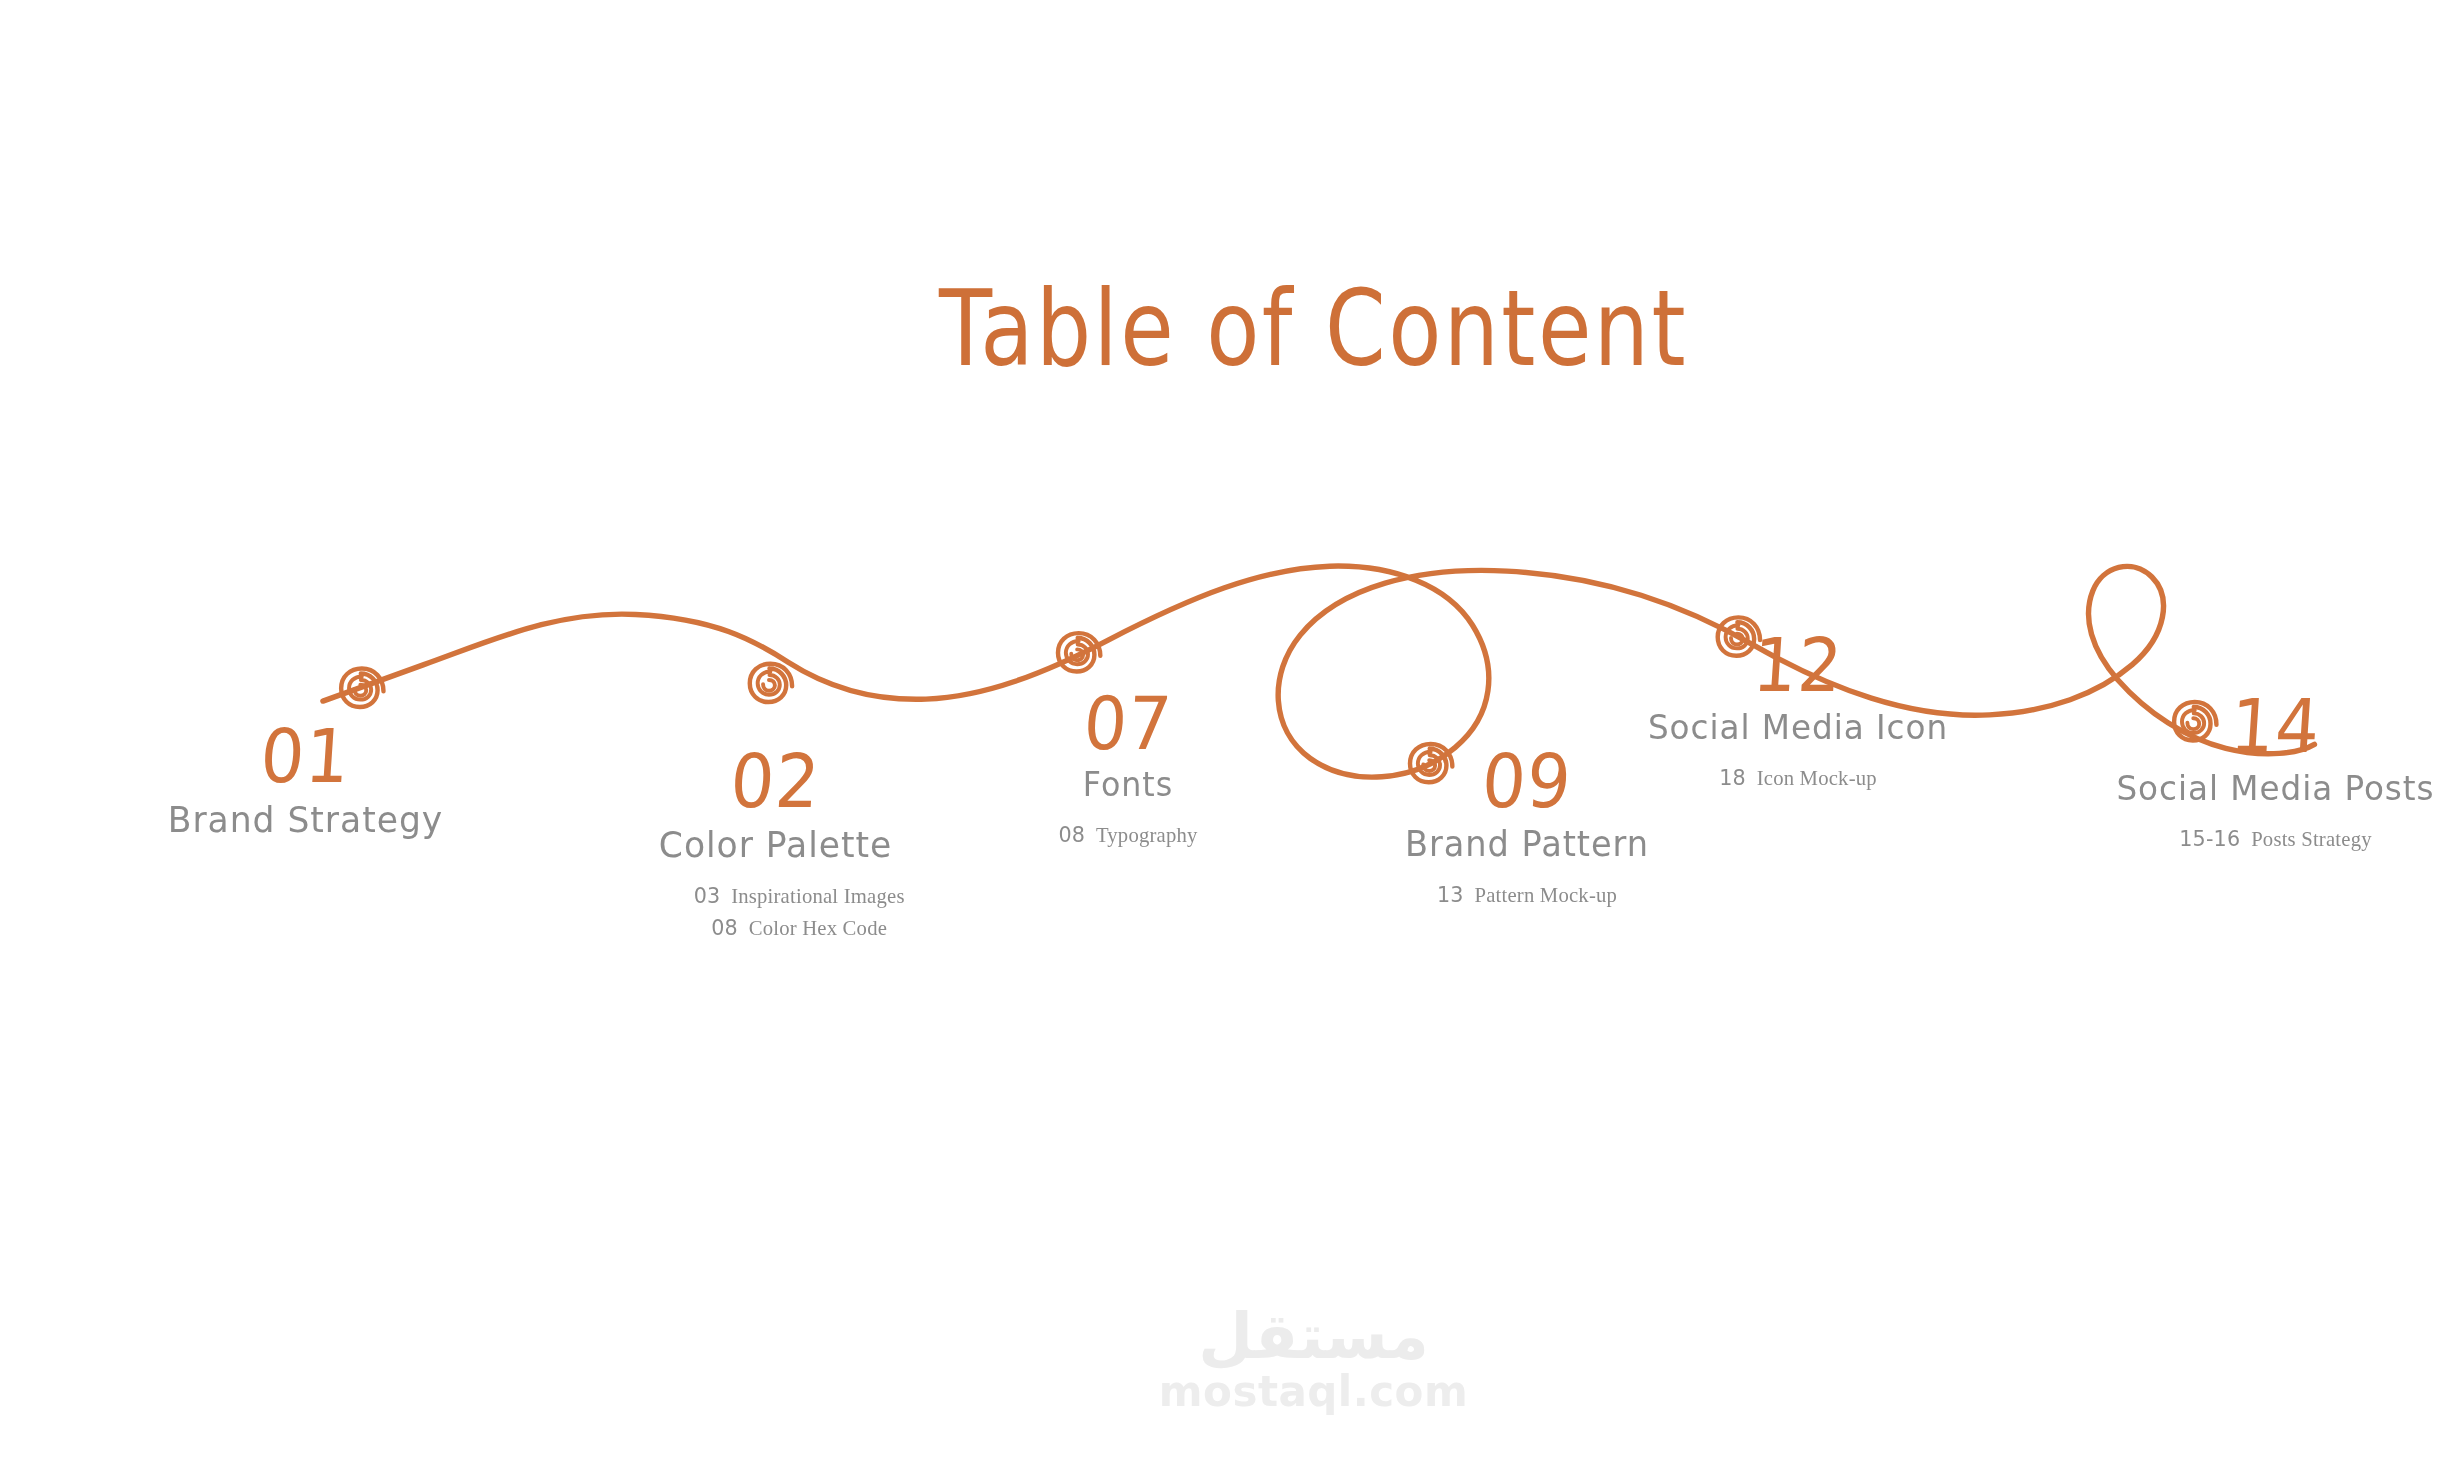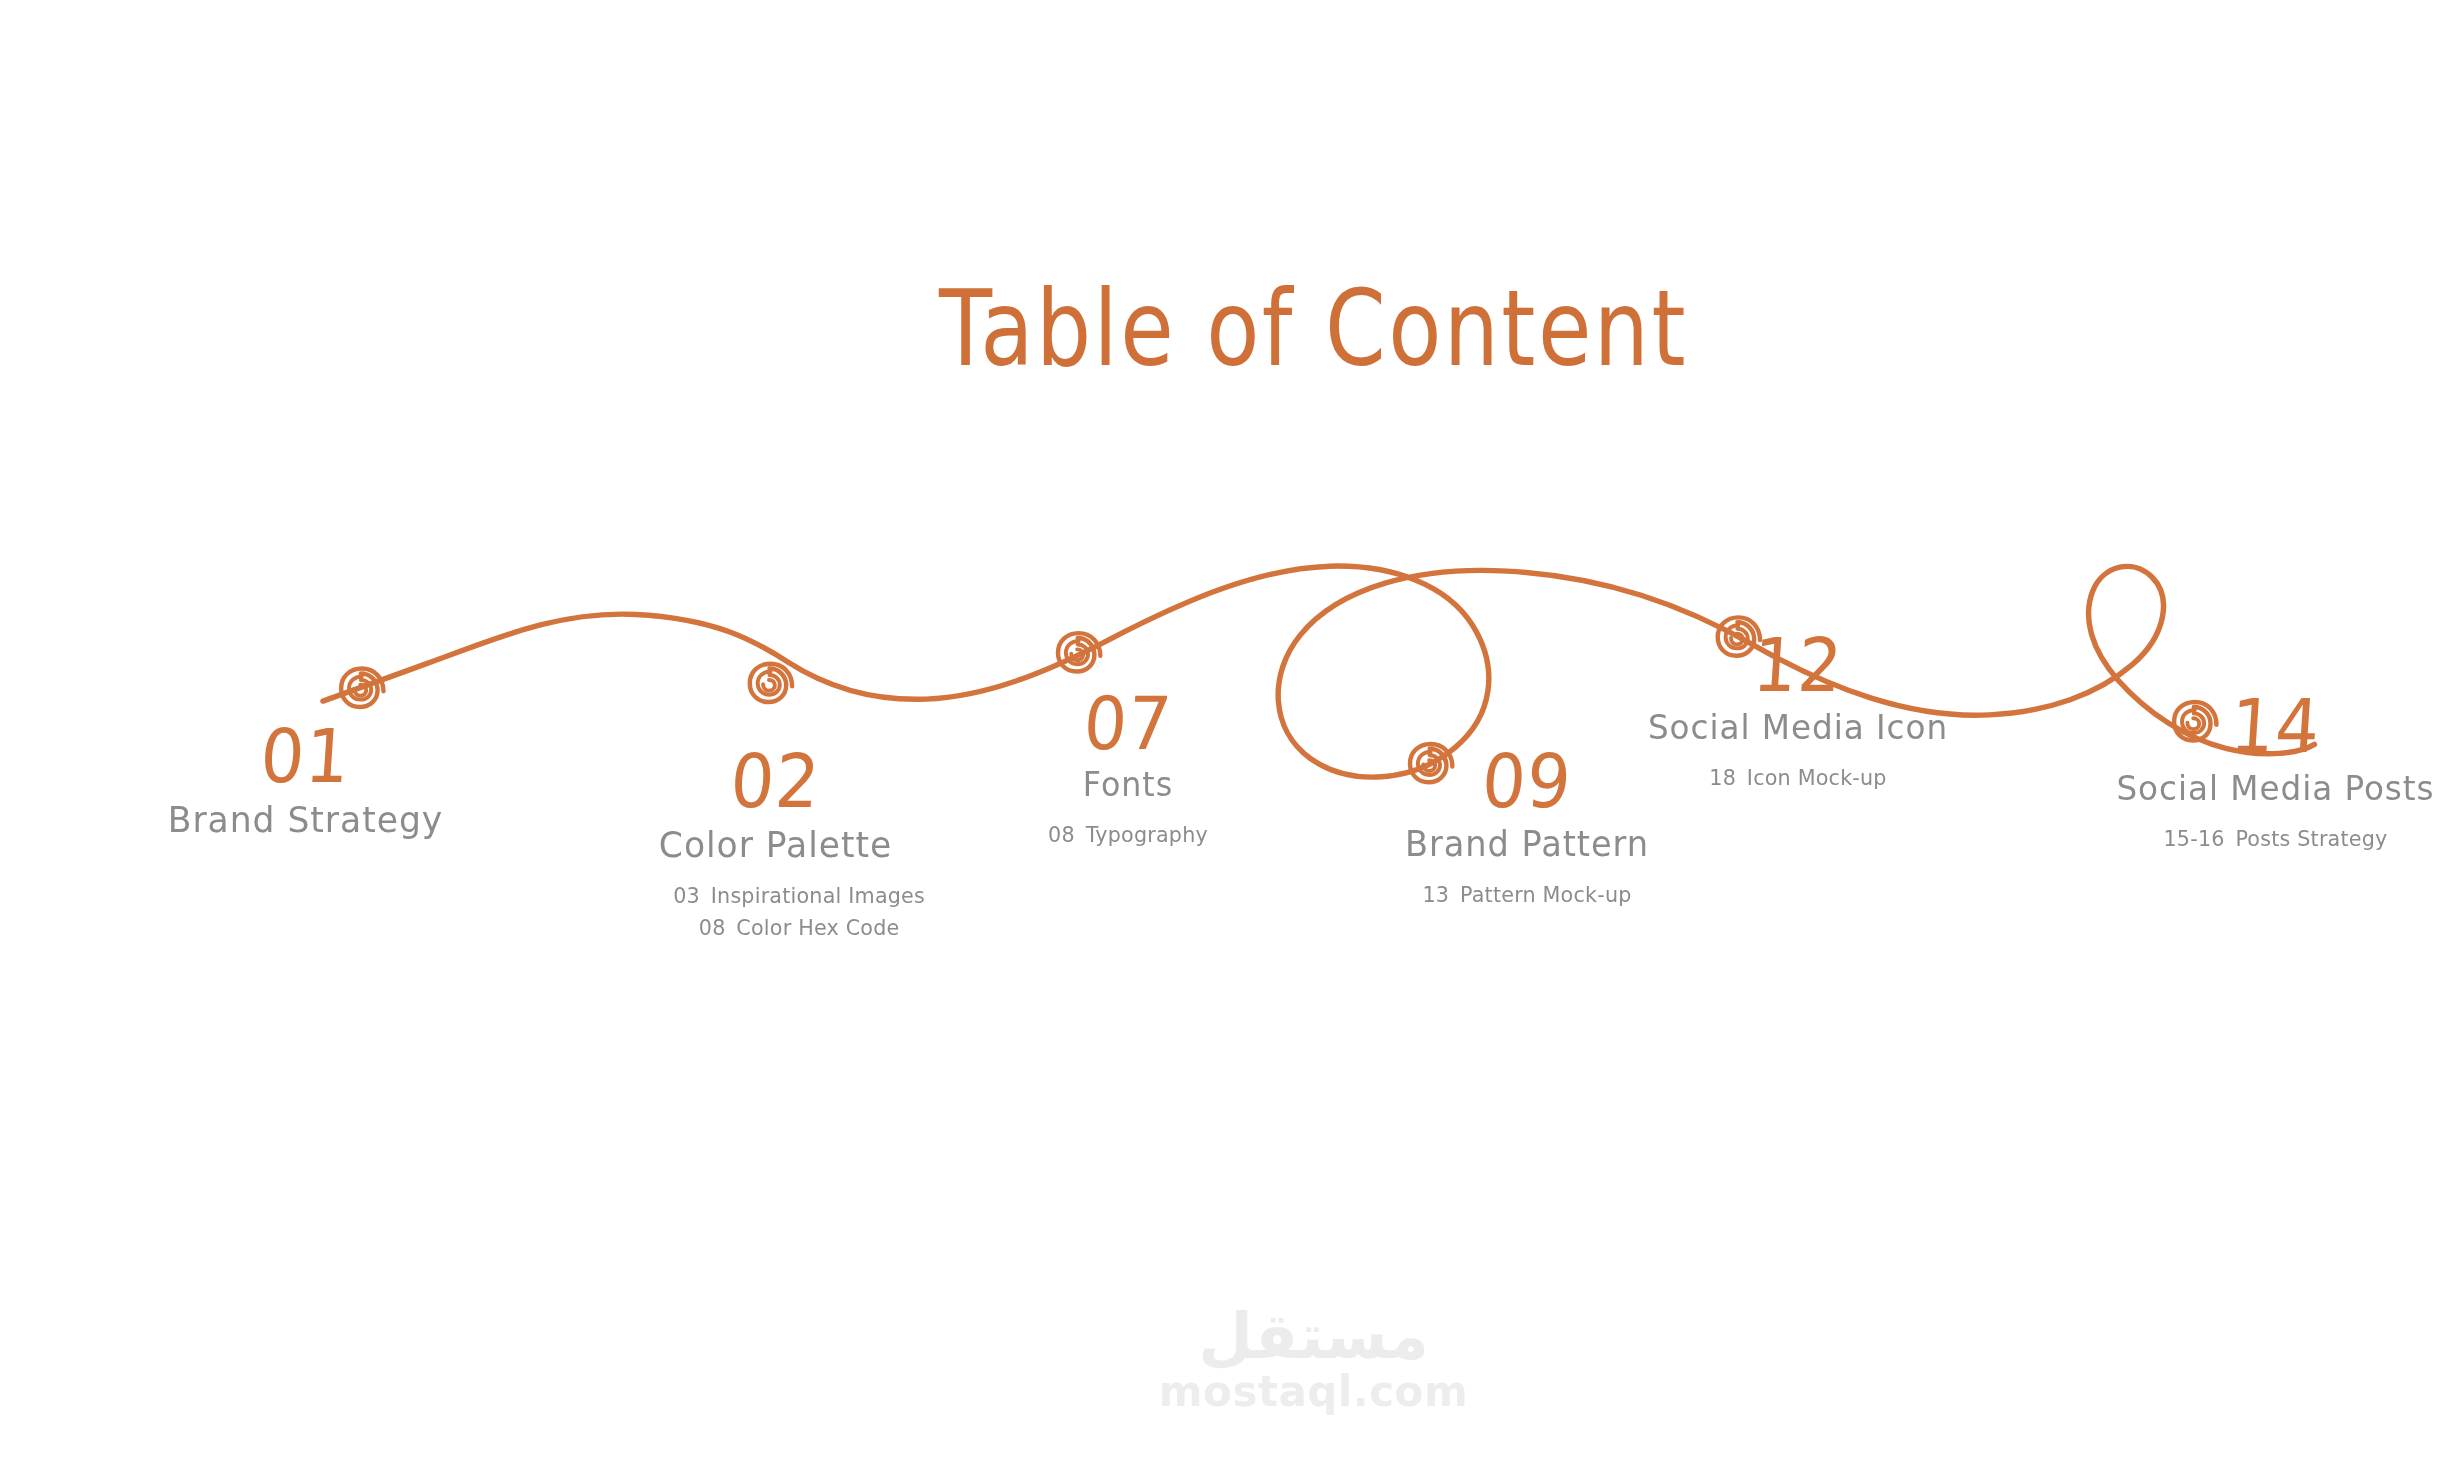--- a/index.html
+++ b/index.html
@@ -67,21 +67,21 @@
     justify-content:center;
     align-items:baseline;
     font-family:"DejaVu Sans", sans-serif;
     color:#8c8c8c;
     font-size:20.7px;
     line-height:1.55;
     letter-spacing:0.2px;
     white-space:nowrap;
   }
   .sub-num{ text-align:right; padding-right:10.8px; }
-  .sub-txt{ text-align:left; }
+  .sub-txt{ text-align:left;font-family:Liberation Serif, serif; }
   .subs-narrow .sub-num{ min-width:74px; }
 
   
   #ms-01{ left:42px;  top:719px; width:527px; }
   #ms-02{ left:539px;top:744px; width:473px;  }
   #ms-03{ left:936px;top:687px; width:384px;  }
   #ms-04{ left:1261px;top:744px; width:532px; }
   #ms-05{ left:1537px;top:628px; width:522px; }
   #ms-06{ left:1990px;top:689px; width:571px; }
 

